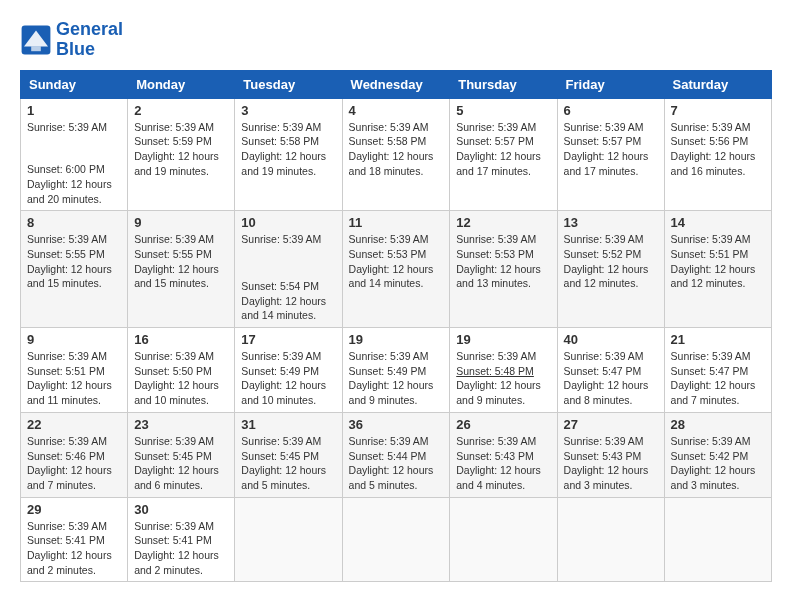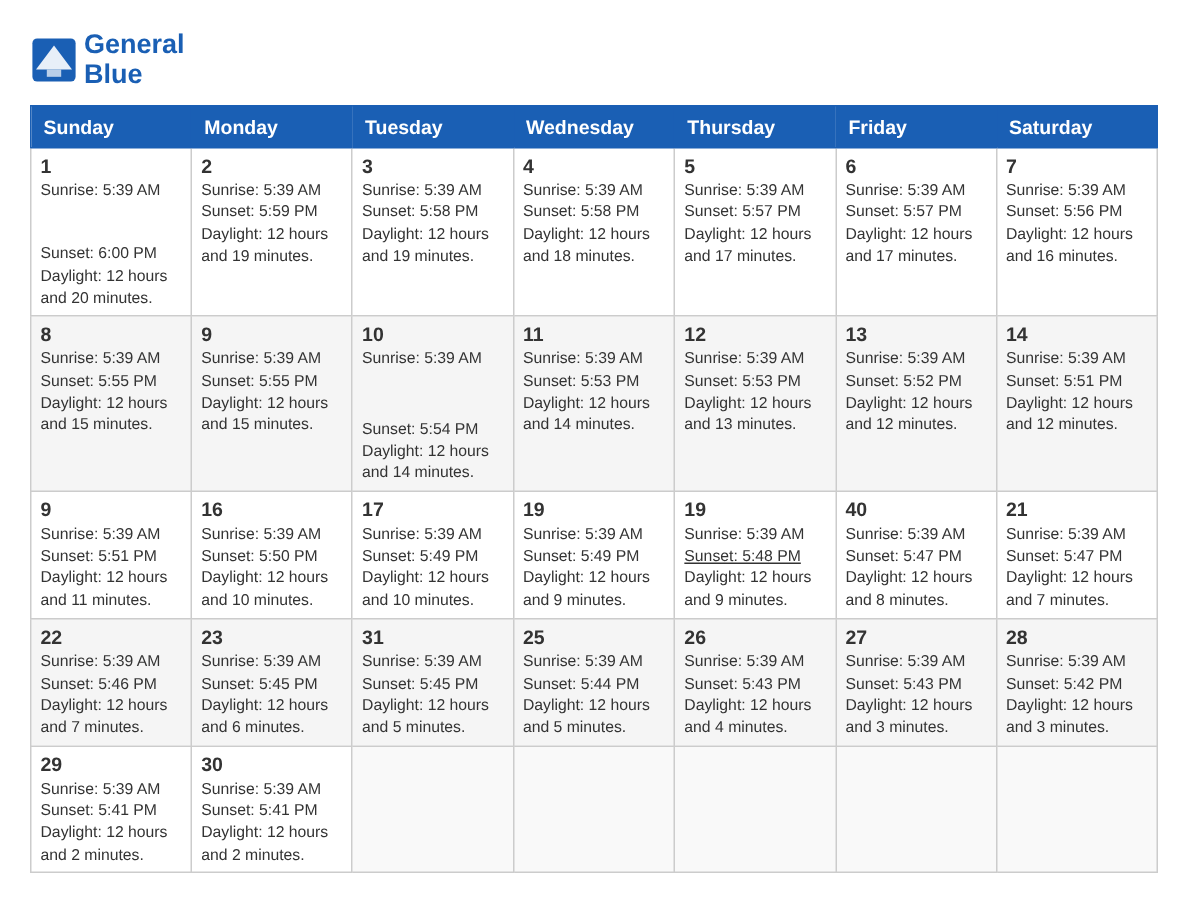--- a/index.html
+++ b/index.html
@@ -285,21 +285,21 @@
           <span style="display: block; line-height: 1.4;">and 6 minutes.</span>
         </td>
         <td>
           <span class="day-num">31</span>
           <span style="display: block; line-height: 1.4;">Sunrise: 5:39 AM</span>
           <span style="display: block; line-height: 1.4;">Sunset: 5:45 PM</span>
           <span style="display: block; line-height: 1.4;">Daylight: 12 hours</span>
           <span style="display: block; line-height: 1.4;">and 5 minutes.</span>
         </td>
         <td>
-          <span class="day-num">25</span>
+          <span class="day-num">36</span>
           <span style="display: block; line-height: 1.4;">Sunrise: 5:39 AM</span>
           <span style="display: block; line-height: 1.4;">Sunset: 5:44 PM</span>
           <span style="display: block; line-height: 1.4;">Daylight: 12 hours</span>
           <span style="display: block; line-height: 1.4;">and 5 minutes.</span>
         </td>
         <td>
           <span class="day-num">26</span>
           <span style="display: block; line-height: 1.4;">Sunrise: 5:39 AM</span>
           <span style="display: block; line-height: 1.4;">Sunset: 5:43 PM</span>
           <span style="display: block; line-height: 1.4;">Daylight: 12 hours</span>

